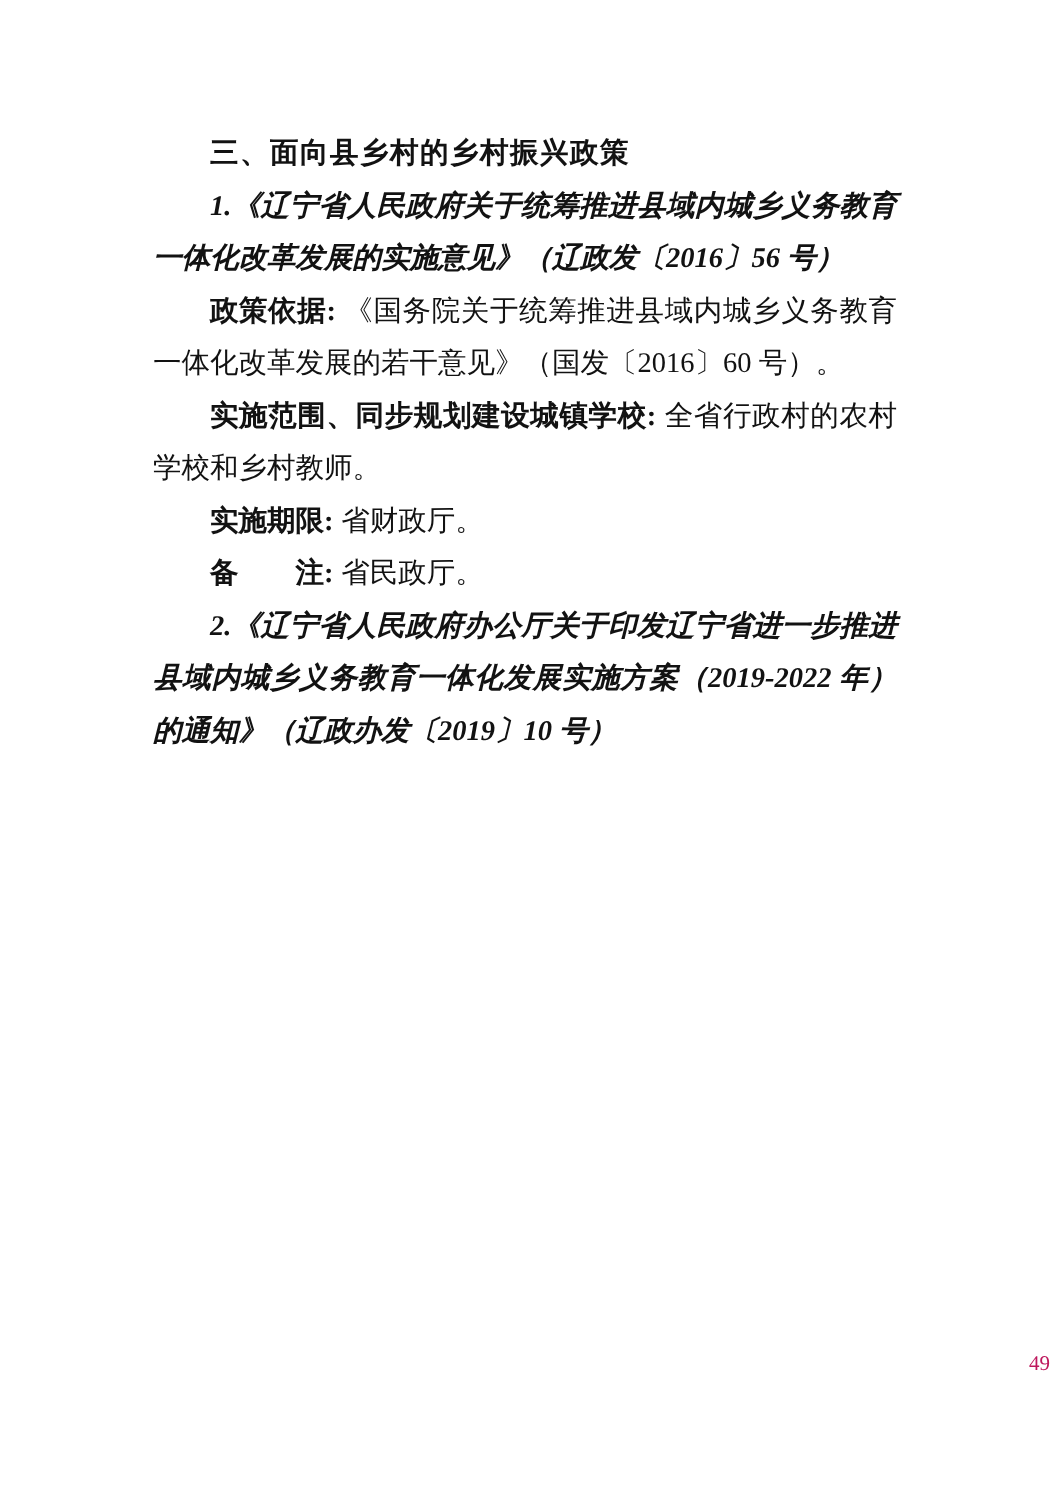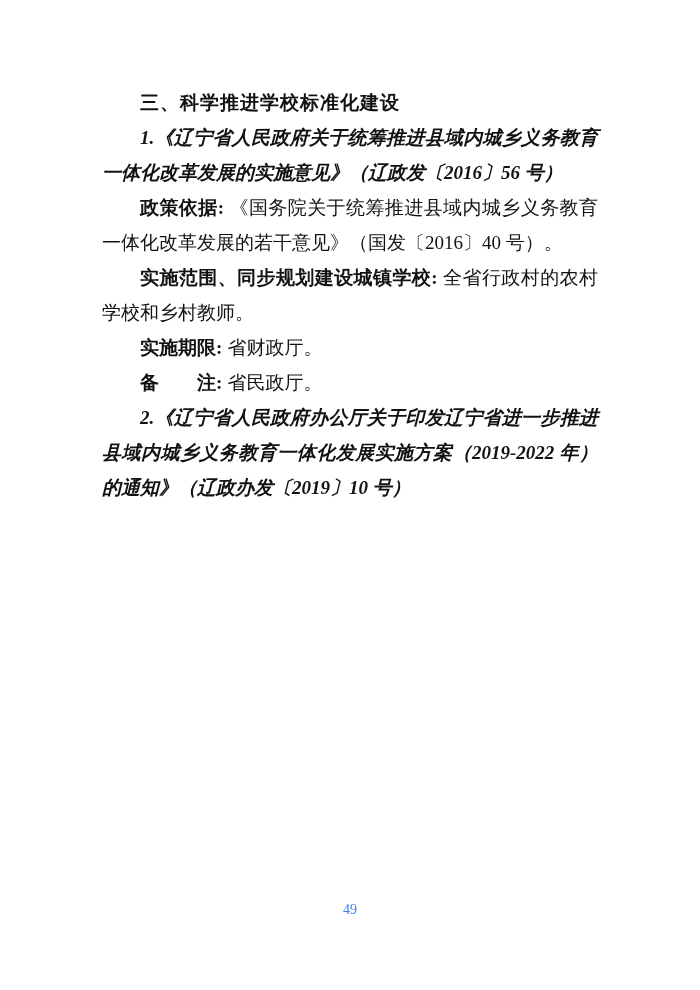--- a/index.html
+++ b/index.html
@@ -42,38 +42,38 @@
   .field-label {
     font-weight: bold;
     margin-right: 0.27em;
     margin-top: 38px;
   }
   .page-number {
     position: absolute;
     top: 900px;
     left: 0;
     width: 700px;
-    text-align: center;
+    text-align: right;
     font-size: 14px;
     line-height: 20px;
     font-family: "Liberation Serif", "DejaVu Serif", serif;
-    color: #3b82f6;
+    color: #be185d;
   }
 </style>
 </head>
 <body>
 
 <div class="page">
   <div class="content">
 
-    <p class="section-heading">三、科学推进学校标准化建设</p>
+    <p class="section-heading">三、面向县乡村的乡村振兴政策</p>
 
     <p class="policy-title">1.《辽宁省人民政府关于统筹推进县域内城乡义务教育一体化改革发展的实施意见》（辽政发〔2016〕56 号）</p>
 
-    <p class="policy-field"><span class="field-label">政策依据:</span><span class="field-text">《国务院关于统筹推进县域内城乡义务教育一体化改革发展的若干意见》（国发〔2016〕40 号）。</span></p>
+    <p class="policy-field"><span class="field-label">政策依据:</span><span class="field-text">《国务院关于统筹推进县域内城乡义务教育一体化改革发展的若干意见》（国发〔2016〕60 号）。</span></p>
 
 
     <p class="policy-field"><span class="field-label">实施范围、同步规划建设城镇学校:</span><span class="field-text">全省行政村的农村学校和乡村教师。</span></p>
 
     <p class="policy-field"><span class="field-label">实施期限:</span><span class="field-text">省财政厅。</span></p>
 
 
     <p class="policy-field"><span class="field-label">备　　注:</span><span class="field-text">省民政厅。</span></p>
 
     <p class="policy-title">2.《辽宁省人民政府办公厅关于印发辽宁省进一步推进县域内城乡义务教育一体化发展实施方案（2019-2022 年）的通知》（辽政办发〔2019〕10 号）</p>

